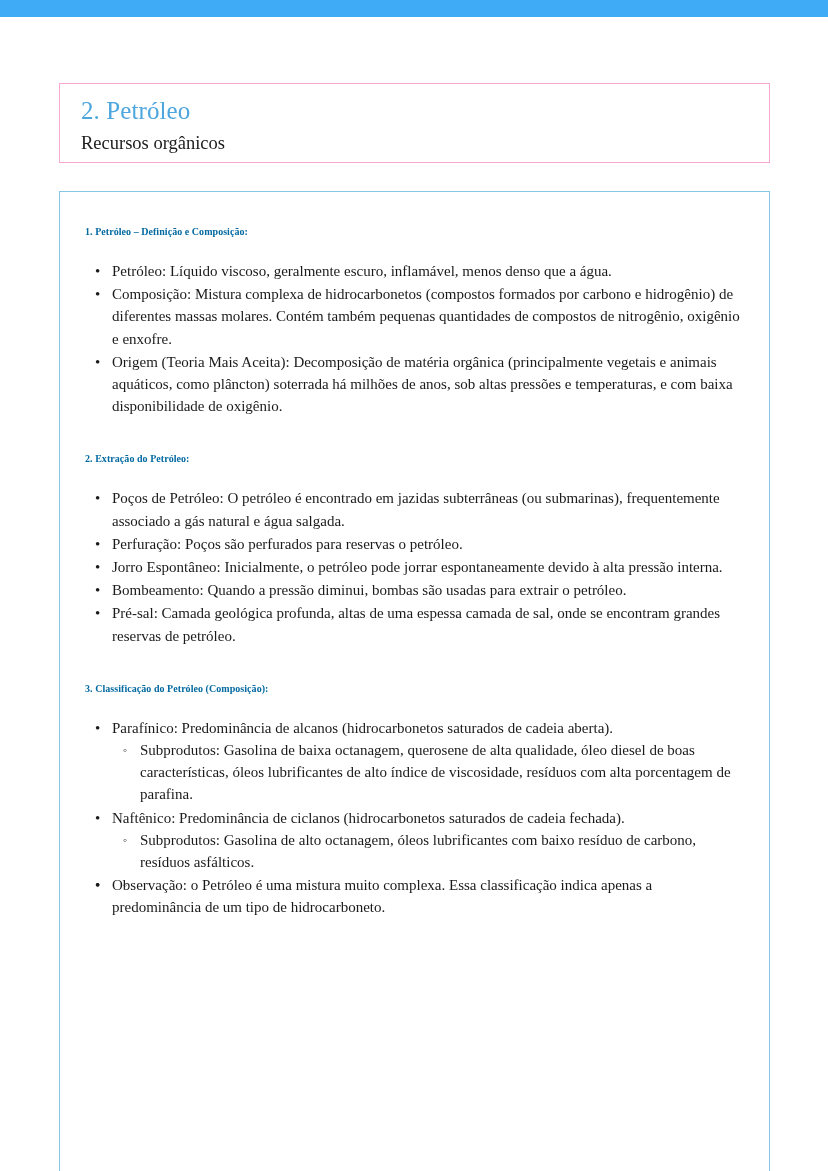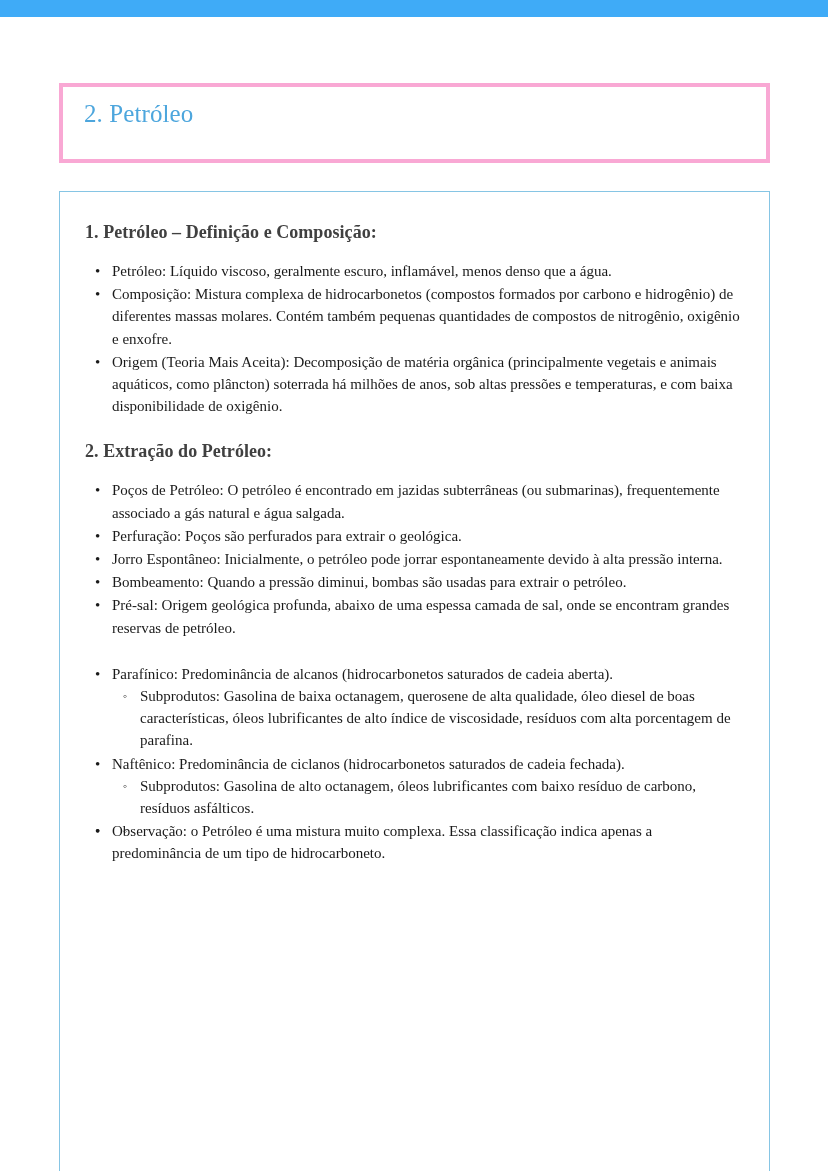--- a/index.html
+++ b/index.html
@@ -38,21 +38,21 @@
   }
 
   
   .title-card {
     position: absolute;
     left: 59px;
     top: 66px;
     width: 711px;
     height: 80px;
     box-sizing: border-box;
-    border: 4px solid #f9a8d4;
+    border: 1px solid #f9a8d4;
     background: #ffffff;
     padding: 12px 0 0 21px;
   }
   .doc-title {
     font-size: 25px;
     line-height: 30px;
     font-weight: 400;
     color: #4da6dd;
     margin: 0;
     letter-spacing: 0.1px;
@@ -77,27 +77,27 @@
     border-bottom: none;
     background: #ffffff;
     padding: 30px 26px 0 25px;
     overflow: hidden;
   }
 
   .section {
     margin: 0 0 6px 0;
   }
   .section + .section {
-    margin-top: 24px;
+    margin-top: 32px;
   }
   .section-heading {
-    font-size: 18px;
+    font-size: 10px;
     line-height: 20px;
     font-weight: bold;
-    color: #404040;
+    color: #0369a1;
     margin: 0 0 18px 0;
     letter-spacing: 0.05px;
   }
 
   ul.bullets {
     list-style: none;
     margin: 0;
     padding: 0;
   }
   ul.bullets > li.bullet-item {
@@ -143,20 +143,21 @@
 </style>
 </head>
 <body>
 
 <div class="top-banner"></div>
 
 <div class="page">
 
   <div class="title-card">
     <h1 class="doc-title">2. Petróleo</h1>
+    <p class="doc-subtitle">Recursos orgânicos</p>
   </div>
 
   <div class="content-card">
     <div id="sections-host">
         <div class="section">
           <div class="section-heading">1. Petróleo – Definição e Composição:</div>
           <ul class="bullets">
             <li class="bullet-item">
               <span class="bullet-dot">•</span>
               <span class="li-text">Petróleo: Líquido viscoso, geralmente escuro, inflamável, menos denso que a água.</span>
@@ -173,37 +174,38 @@
         </div>
         <div class="section">
           <div class="section-heading">2. Extração do Petróleo:</div>
           <ul class="bullets">
             <li class="bullet-item">
               <span class="bullet-dot">•</span>
               <span class="li-text">Poços de Petróleo: O petróleo é encontrado em jazidas subterrâneas (ou submarinas), frequentemente associado a gás natural e água salgada.</span>
             </li>
             <li class="bullet-item">
               <span class="bullet-dot">•</span>
-              <span class="li-text">Perfuração: Poços são perfurados para extrair o geológica.</span>
+              <span class="li-text">Perfuração: Poços são perfurados para reservas o petróleo.</span>
             </li>
             <li class="bullet-item">
               <span class="bullet-dot">•</span>
               <span class="li-text">Jorro Espontâneo: Inicialmente, o petróleo pode jorrar espontaneamente devido à alta pressão interna.</span>
             </li>
             <li class="bullet-item">
               <span class="bullet-dot">•</span>
               <span class="li-text">Bombeamento: Quando a pressão diminui, bombas são usadas para extrair o petróleo.</span>
             </li>
             <li class="bullet-item">
               <span class="bullet-dot">•</span>
-              <span class="li-text">Pré-sal: Origem geológica profunda, abaixo de uma espessa camada de sal, onde se encontram grandes reservas de petróleo.</span>
+              <span class="li-text">Pré-sal: Camada geológica profunda, altas de uma espessa camada de sal, onde se encontram grandes reservas de petróleo.</span>
             </li>
           </ul>
         </div>
         <div class="section">
+          <div class="section-heading">3. Classificação do Petróleo (Composição):</div>
           <ul class="bullets">
             <li class="bullet-item">
               <span class="bullet-dot">•</span>
               <span class="li-text">Parafínico: Predominância de alcanos (hidrocarbonetos saturados de cadeia aberta).</span>
               <ul class="subbullets">
                 <li class="subbullet-item"><span class="subbullet-ring">◦</span><span>Subprodutos: Gasolina de baixa octanagem, querosene de alta qualidade, óleo diesel de boas características, óleos lubrificantes de alto índice de viscosidade, resíduos com alta porcentagem de parafina.</span></li>
               </ul>
             </li>
             <li class="bullet-item">
               <span class="bullet-dot">•</span>

